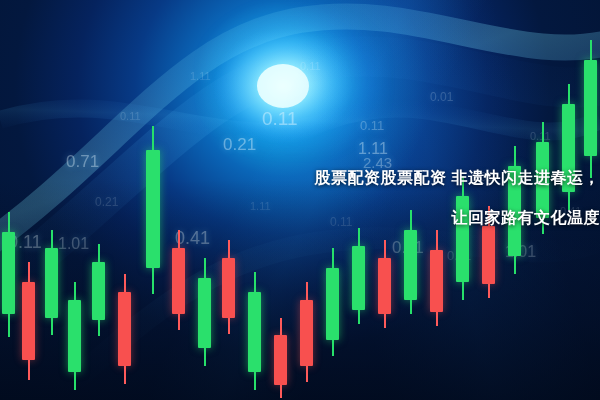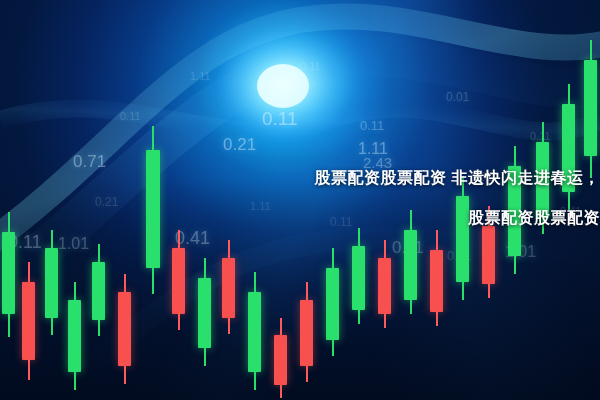--- a/index.html
+++ b/index.html
@@ -130,30 +130,30 @@
   </svg>
 
   <div class="bg-sheen"></div>
 
   <div id="numbers-layer">
       <span class="num" style="left: 262px; top: 108px; font-size: 19px; opacity: 0.85;">0.11</span>
       <span class="num" style="left: 223px; top: 135px; font-size: 17px; opacity: 0.75;">0.21</span>
       <span class="num" style="left: 358px; top: 140px; font-size: 16px; opacity: 0.7;">1.11</span>
       <span class="num" style="left: 360px; top: 118px; font-size: 13px; opacity: 0.5;">0.11</span>
       <span class="num" style="left: 363px; top: 154px; font-size: 15px; opacity: 0.6;">2.43</span>
-      <span class="num" style="left: 66px; top: 152px; font-size: 17px; opacity: 0.7; margin-left: 7px;">0.71</span>
+      <span class="num" style="left: 66px; top: 152px; font-size: 17px; opacity: 0.7;">0.71</span>
       <span class="num" style="left: 8px; top: 232px; font-size: 18px; opacity: 0.75;">0.11</span>
       <span class="num" style="left: 58px; top: 235px; font-size: 16px; opacity: 0.65;">1.01</span>
       <span class="num" style="left: 175px; top: 228px; font-size: 18px; opacity: 0.8;">0.41</span>
       <span class="num" style="left: 392px; top: 238px; font-size: 17px; opacity: 0.7;">0.11</span>
       <span class="num" style="left: 505px; top: 243px; font-size: 16px; opacity: 0.6;">1.01</span>
       <span class="num" style="left: 447px; top: 248px; font-size: 13px; opacity: 0.45;">0.11</span>
       <span class="num" style="left: 300px; top: 60px; font-size: 11px; opacity: 0.35;">0.11</span>
       <span class="num" style="left: 190px; top: 70px; font-size: 11px; opacity: 0.3;">1.11</span>
-      <span class="num" style="left: 430px; top: 90px; font-size: 12px; opacity: 0.35; margin-left: 16px;">0.01</span>
+      <span class="num" style="left: 430px; top: 90px; font-size: 12px; opacity: 0.35;">0.01</span>
       <span class="num" style="left: 120px; top: 110px; font-size: 11px; opacity: 0.3;">0.11</span>
       <span class="num" style="left: 470px; top: 170px; font-size: 12px; opacity: 0.35;">1.01</span>
       <span class="num" style="left: 530px; top: 130px; font-size: 11px; opacity: 0.3;">0.11</span>
       <span class="num" style="left: 95px; top: 195px; font-size: 12px; opacity: 0.3;">0.21</span>
       <span class="num" style="left: 250px; top: 200px; font-size: 11px; opacity: 0.28;">1.11</span>
       <span class="num" style="left: 330px; top: 215px; font-size: 12px; opacity: 0.3;">0.11</span>
       <span class="num" style="left: 560px; top: 205px; font-size: 11px; opacity: 0.28;">0.41</span>
     </div>
 
   <div class="bg-dark-bottom"></div>
@@ -252,16 +252,16 @@
         <div class="body" style="top: 104px; height: 88px;"></div>
       </div>
       <div class="candle up" style="left: 584px; top: 0px; width: 13px; height: 400px;">
         <div class="wick" style="top: 40px; height: 138px;"></div>
         <div class="body" style="top: 60px; height: 96px;"></div>
       </div>
     </div>
 
   <div class="headline">
     <span class="line">股票配资股票配资 非遗快闪走进春运，</span>
-    <span class="line">股票配资股票配资</span>
+    <span class="line">让回家路有文化温度</span>
   </div>
 
 </div>
 
 </body></html>

